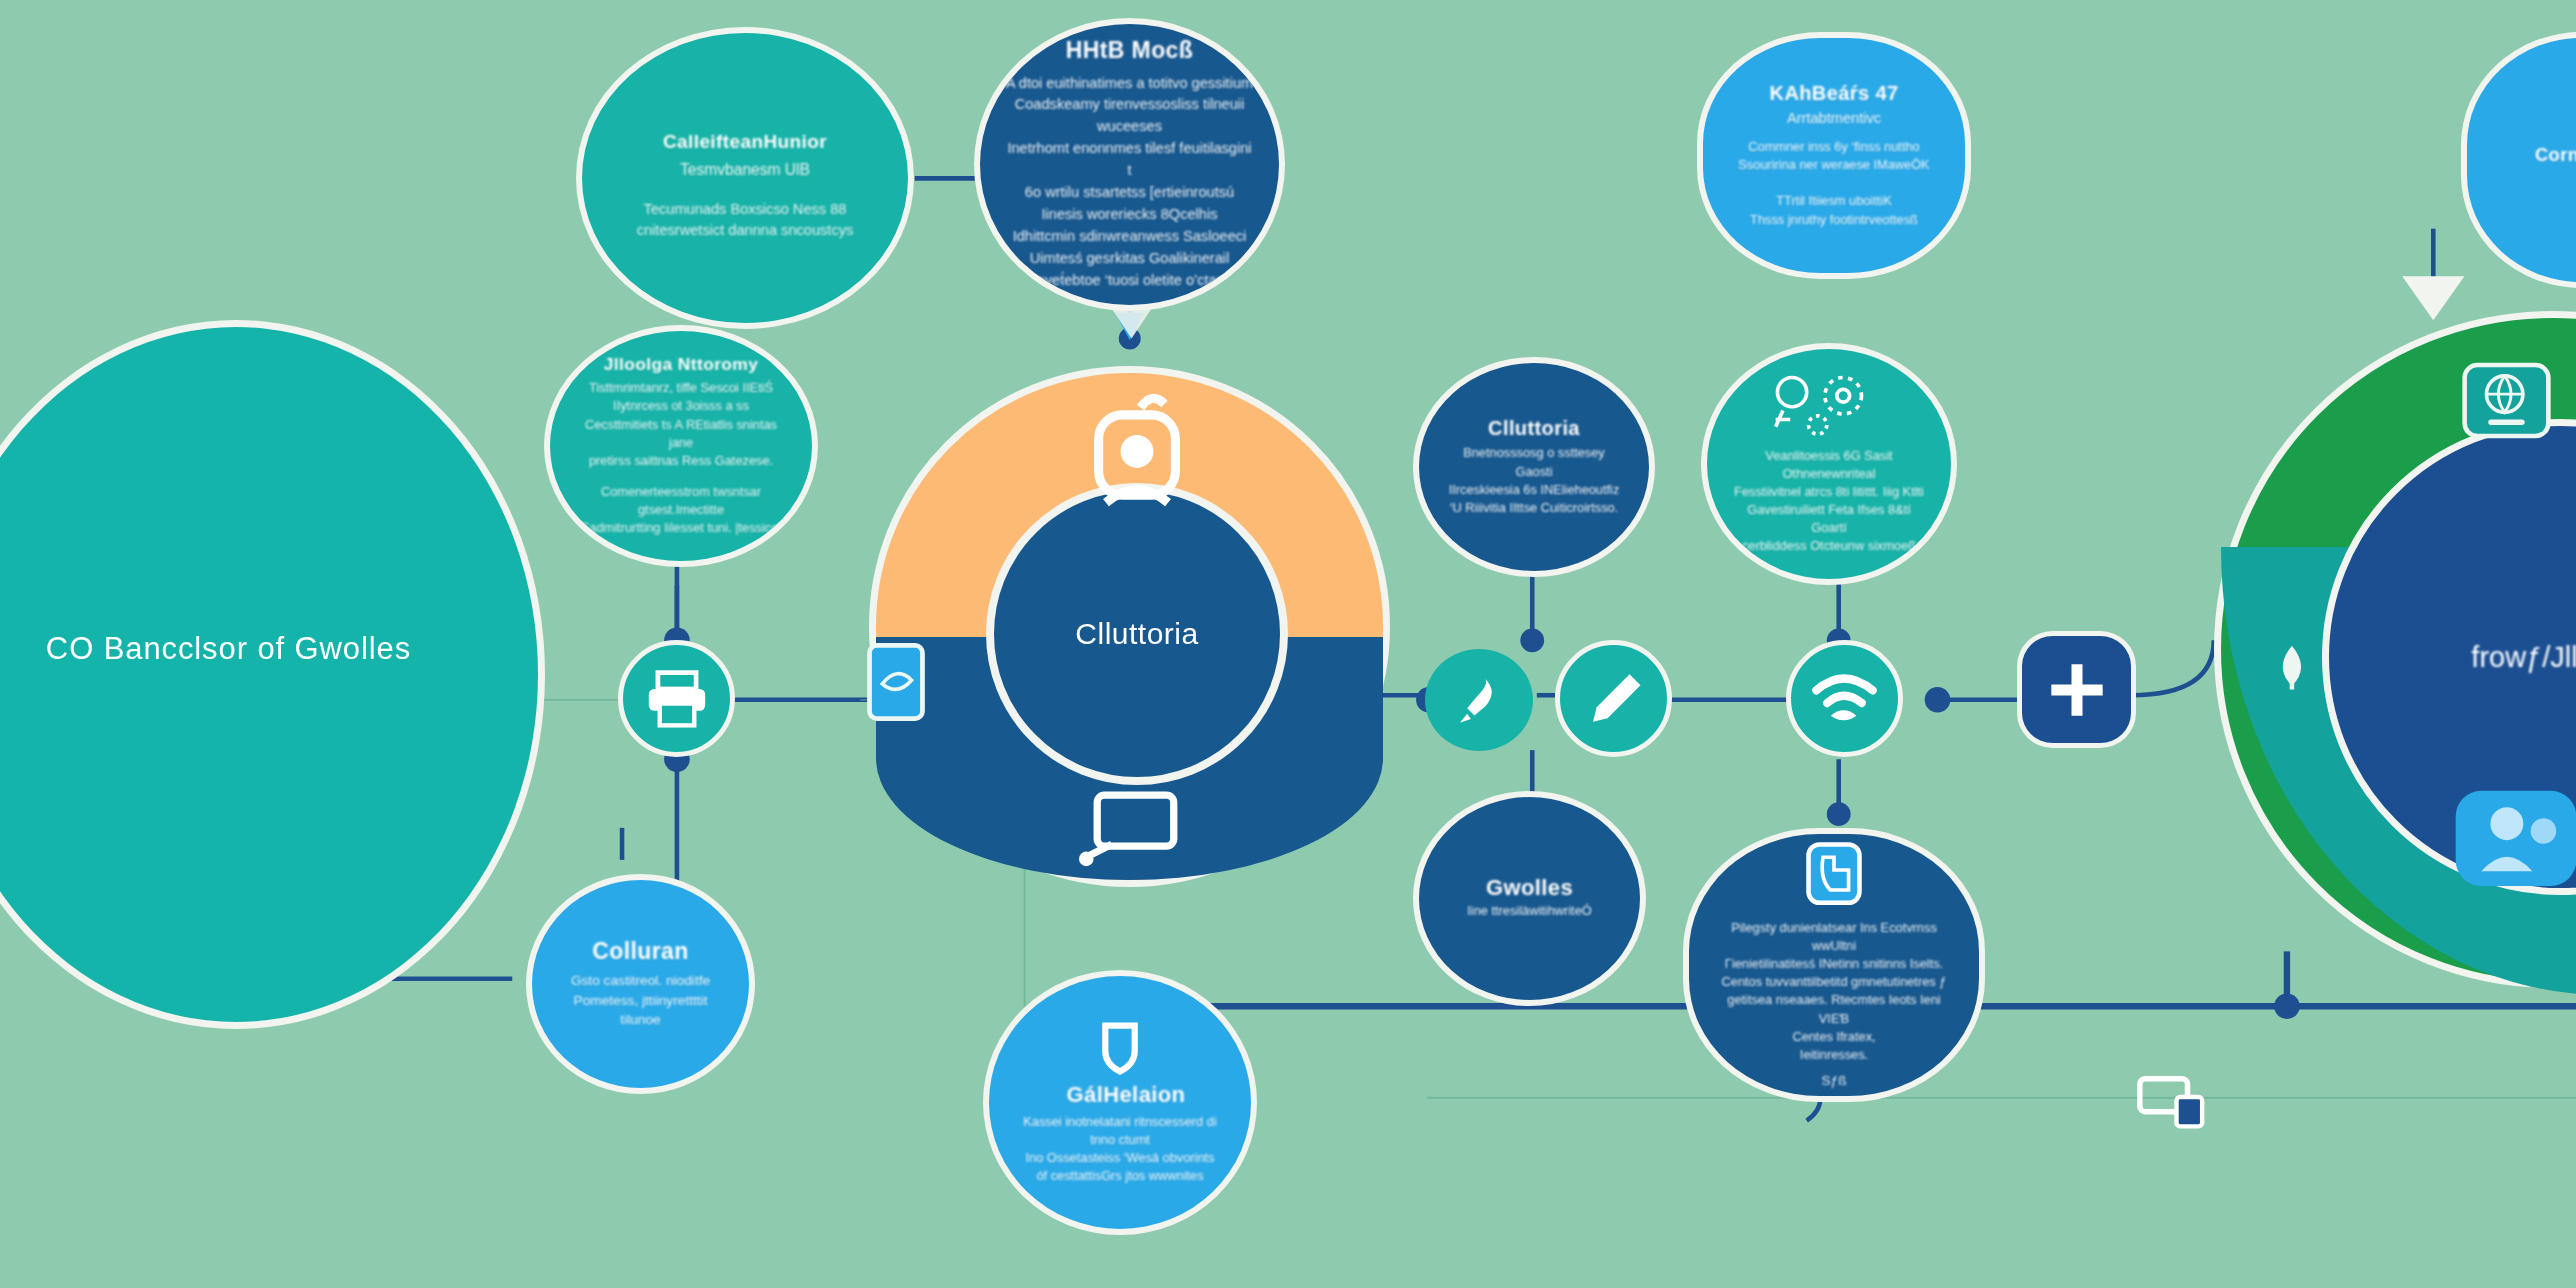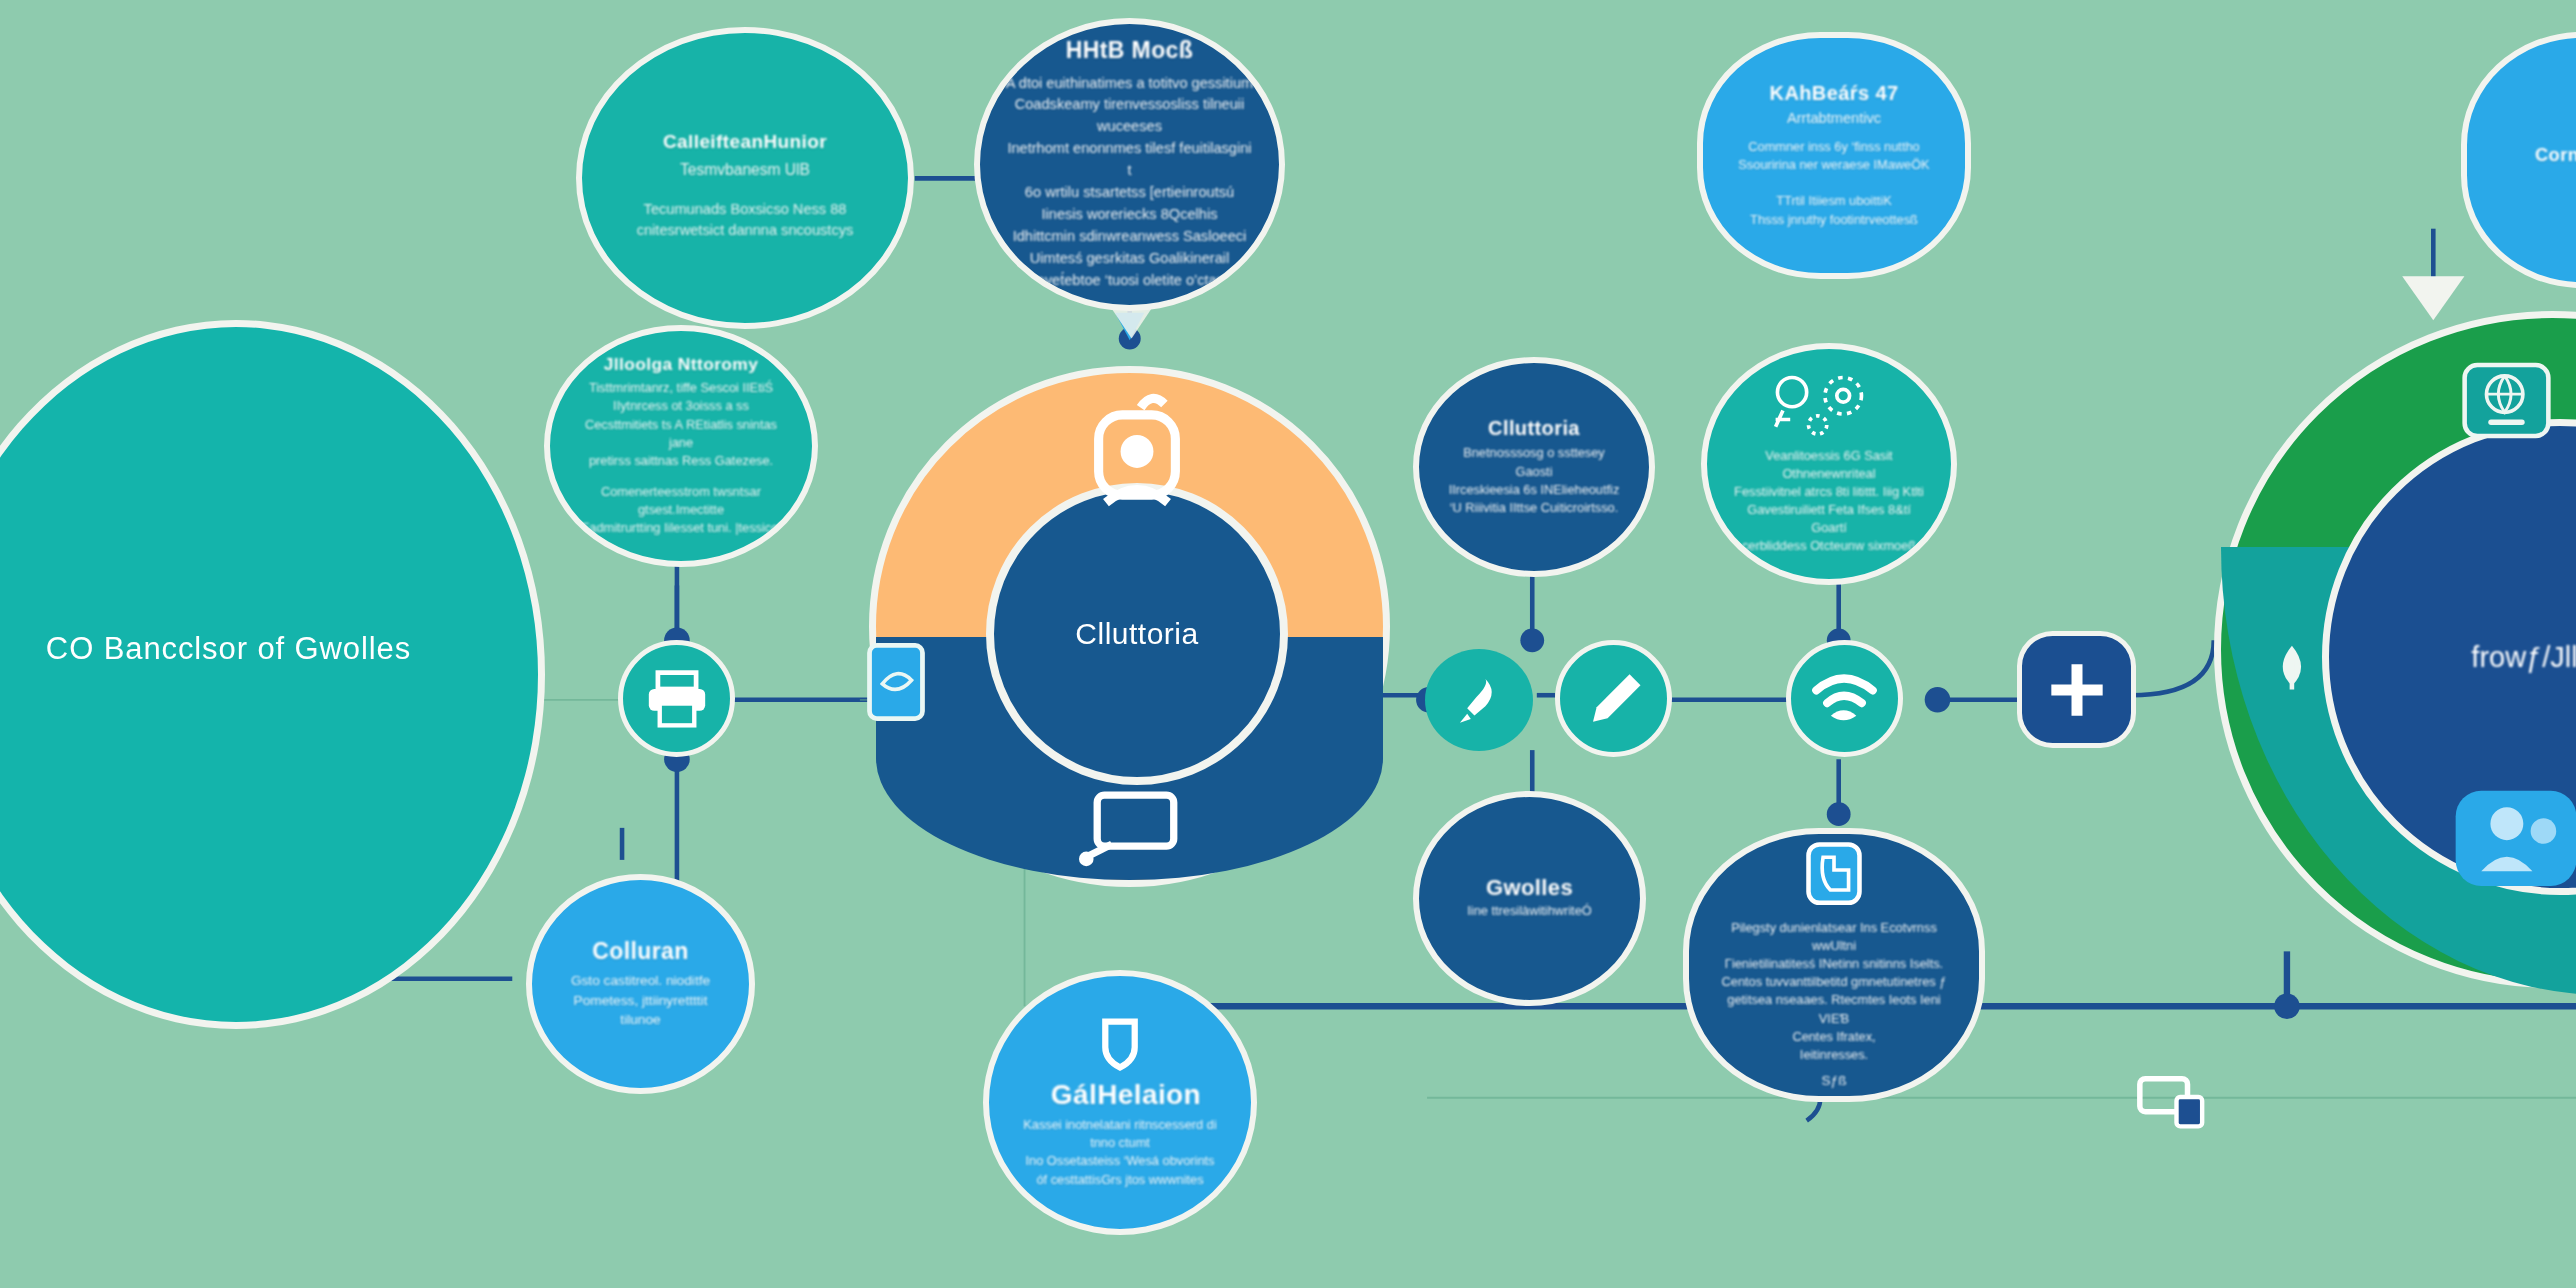--- a/index.html
+++ b/index.html
@@ -323,21 +323,21 @@
     <div class="n-body blurry2" style="white-space:pre-line;">Gsto  castitreol.  nioditfe
 Pometess,  jttiinyrettttit  tilunoe</div>
   </div>
 
   <div class="node c-sky" style="left:983px;top:970px;width:274px;height:265px;font-size:13.7px;">
     <span style="margin-bottom:3.7px;">
       <svg width="48" height="57" viewBox="0 0 26 31">
         <path d="M5 3 h16 v14 q0 7 -8 11 q-8 -4 -8 -11 z" fill="none" stroke="#fff" stroke-width="3.4"></path>
       </svg>
     </span>
-    <div class="n-title blurry" style="font-size:28px;margin-bottom:5.5px;margin-left:12px;">GálHelaion</div>
+    <div class="n-title blurry" style="font-size:22px;margin-bottom:5.5px;margin-left:12px;">GálHelaion</div>
     <div class="n-body blurry2" style="white-space:pre-line;font-size:12.8px;">Kassei  inotnelatani  ritnscesserd  di  tnno  ctumt
 Ino  Ossetasteiss  ‘Wesá  obvorints
 óf  cesttattisGrs  jtos  wwwnites</div>
   </div>
 
   <div id="right-ring">
     <div id="right-ring-teal"></div>
     <div id="right-ring-inner">
       <span class="blurry" style="font-size:29px;">frowƒ/Jlloolga</span>
     </div>

